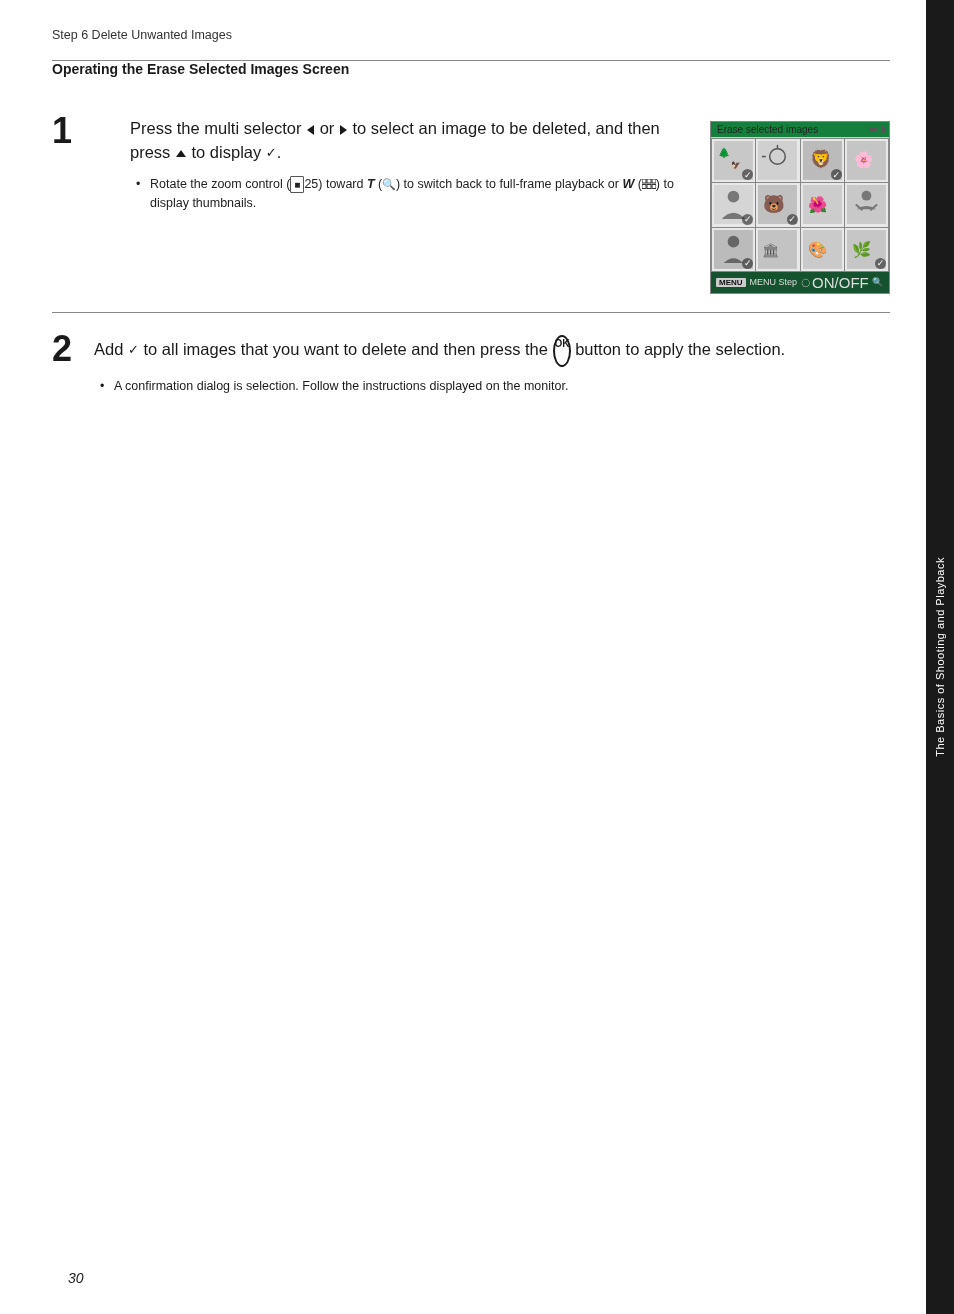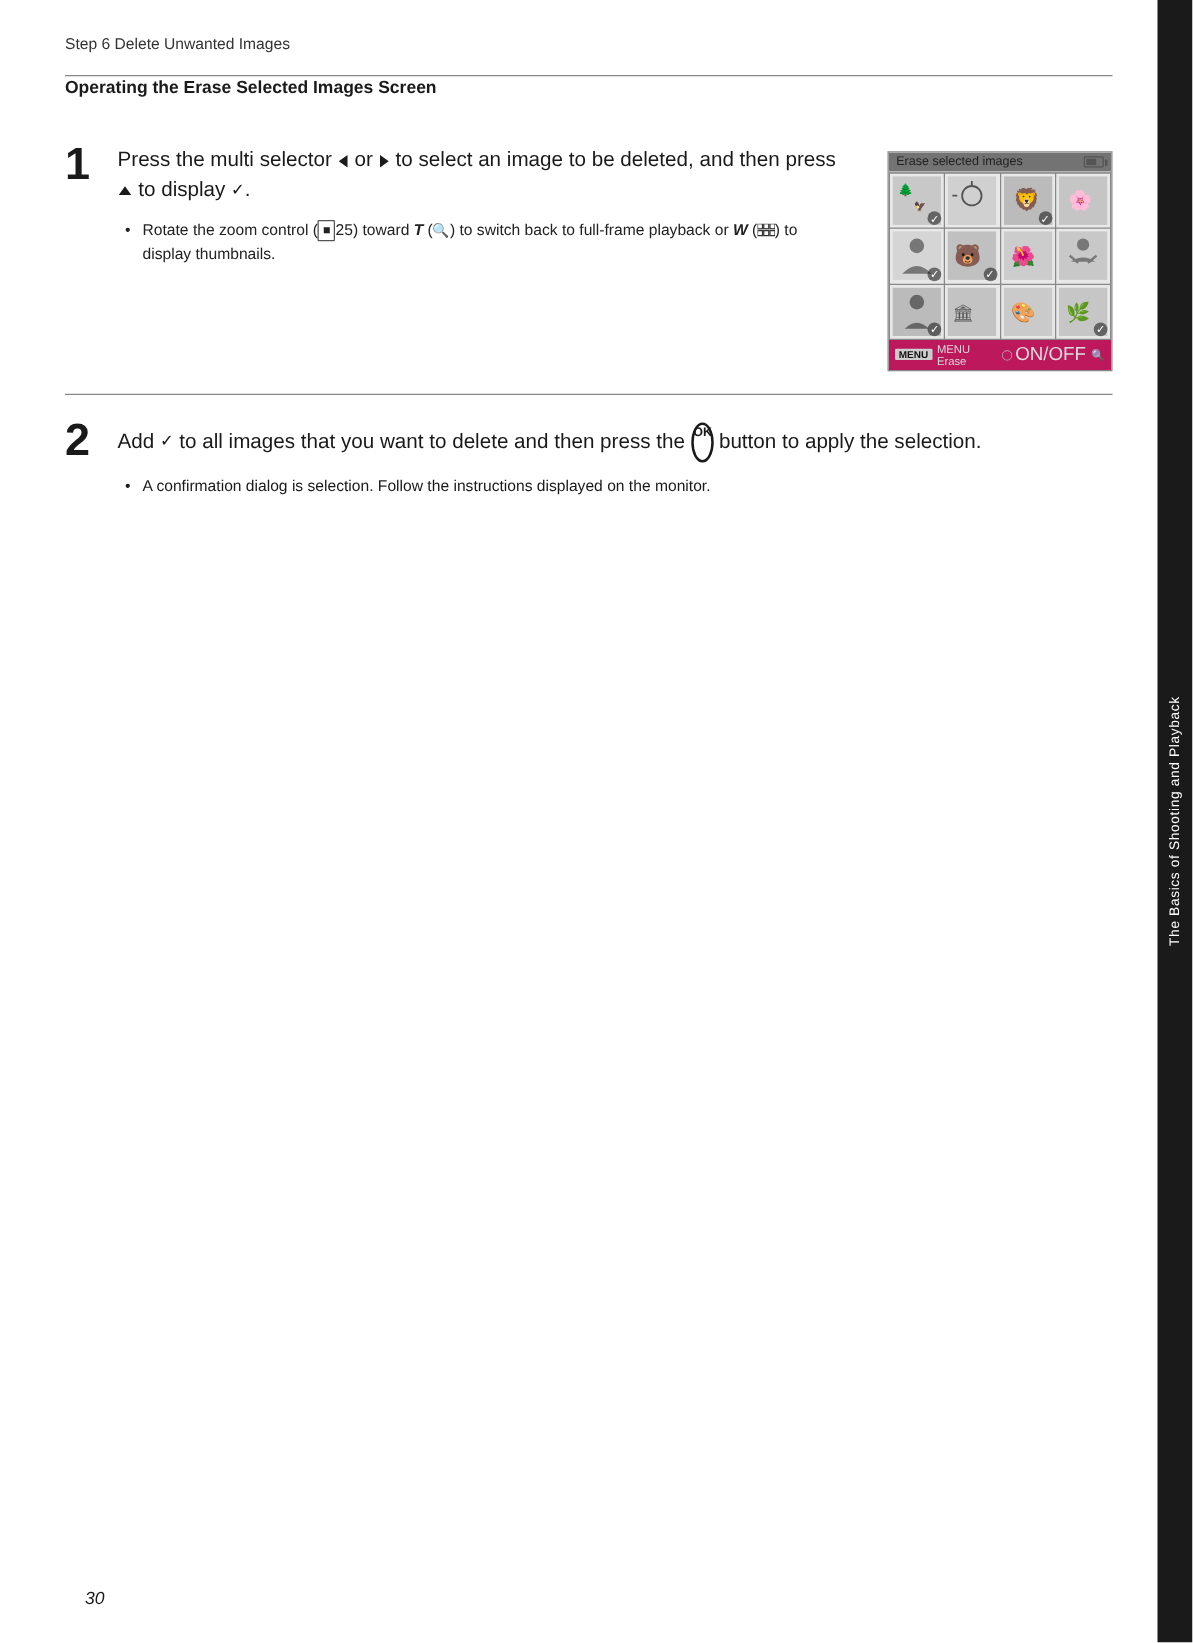--- a/index.html
+++ b/index.html
@@ -82,20 +82,21 @@
       font-weight: bold;
       line-height: 1;
       min-width: 42px;
       margin-top: -4px;
       color: #1a1a1a;
     }
 
     .step-body {
       flex: 1;
       padding-right: 35px;
+      margin-left: 36px;
     }
 
     .step-main-text {
       font-size: 16.5px;
       line-height: 1.45;
       margin-bottom: 10px;
     }
 
     .bullet-list {
       list-style: none;
@@ -126,21 +127,21 @@
       margin-top: 4px;
     }
 
     .camera-screen-inner {
       border: 1.5px solid #888;
       background: #f5f5f5;
       overflow: hidden;
     }
 
     .camera-screen-header {
-      background: #737373;
+      background: #15803d;
       display: flex;
       justify-content: space-between;
       align-items: center;
       padding: 2px 6px;
       border-bottom: 1px solid #ccc;
       font-size: 10px;
     }
 
     .camera-screen-title {
       font-size: 10px;
@@ -212,21 +213,21 @@
       border-radius: 50%;
       width: 11px;
       height: 11px;
       display: flex;
       align-items: center;
       justify-content: center;
     }
 
     
     .camera-screen-footer {
-      background: #be185d;
+      background: #14532d;
       display: flex;
       justify-content: space-between;
       align-items: center;
       padding: 2px 5px;
       font-size: 9px;
       color: #ddd;
     }
 
     .footer-left, .footer-right {
       display: flex;
@@ -500,21 +501,21 @@
                 <text x="6" y="26" font-size="16" fill="#555">🌿</text>
               </svg>
               <div class="check-overlay">✓</div>
             </div>
 
           </div>
 
           <div class="camera-screen-footer">
             <div class="footer-left">
               <span class="menu-label">MENU</span>
-              <span style="font-size:9px;margin-left:2px;">MENU Erase</span>
+              <span style="font-size:9px;margin-left:2px;">MENU Step</span>
             </div>
             <div class="footer-right">
               <span style="font-size:8px; color:#bbb;">◯</span>
               <span style="font-size:15px;">ON/OFF</span>
               <span style="font-size:9px;margin-left:2px;">🔍</span>
             </div>
           </div>
 
         </div>
       </div>

